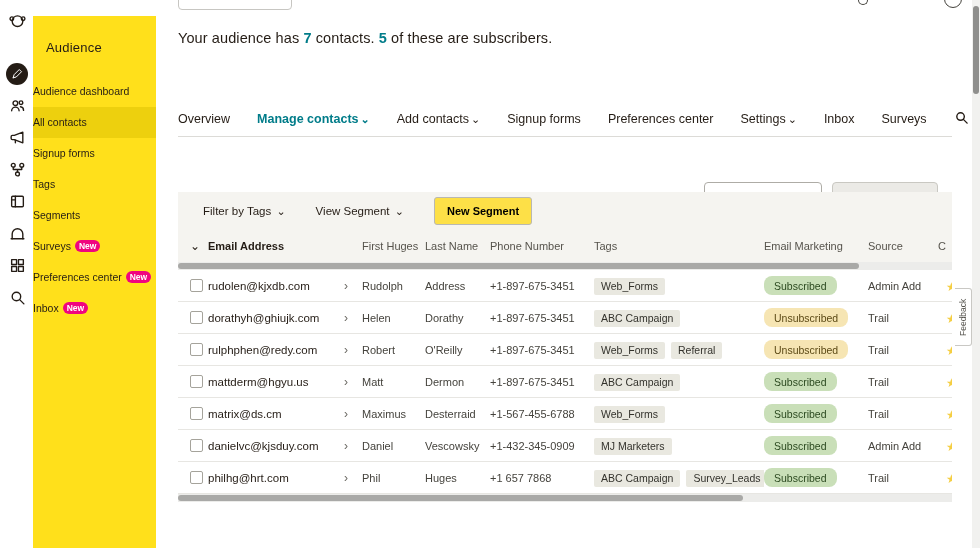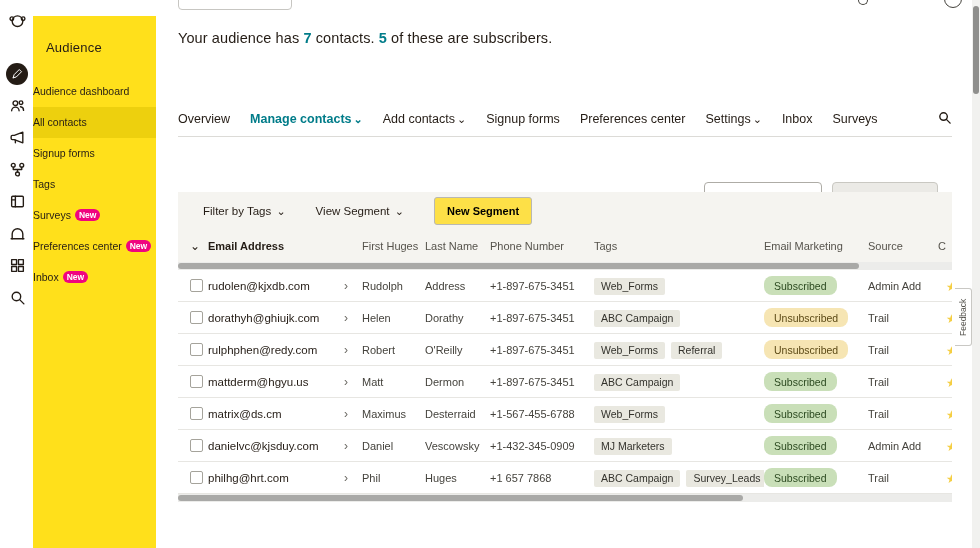--- a/index.html
+++ b/index.html
@@ -28,21 +28,21 @@
   .cut-button { position:absolute; left:178px; top:-6px; width:114px; height:16px; background:#fff;
                 border:1px solid #c7c6c2; border-radius:0 0 4px 4px; }
   .cut-avatar { position:absolute; left:944px; top:-10px; width:18px; height:18px; border:1.5px solid #44423c; border-radius:50%; background:#fff; }
   .cut-bell  { position:absolute; left:858px; top:-4px; width:10px; height:9px; border:1.5px solid #44423c; border-top:none; border-radius:0 0 5px 5px; }
 
   
   .summary { position:absolute; left:178px; top:30px; font-size:14.5px; letter-spacing:.1px; }
   .summary b { color:var(--teal,#007C89); font-weight:bold; }
 
   
-  .tabs { position:absolute; left:178px; top:110px; width:774px; display:flex; align-items:center; gap:20px; font-size:12.5px; }
+  .tabs { position:absolute; left:178px; top:110px; width:774px; display:flex; align-items:center; gap:27px; font-size:12.5px; }
   .tab { cursor:pointer; white-space:nowrap; }
   .tab.active { color:var(--teal,#007C89); font-weight:bold; }
   .caret { font-size:11px; margin-left:2px; }
   .tab-search { margin-left:auto; }
   .tab-search svg { width:15px; height:15px; stroke:var(--text-dark,#241C15); fill:none; stroke-width:1.5; stroke-linecap:round; }
   .tabs-rule { position:absolute; left:178px; top:136px; width:774px; border-bottom:1px solid #dcdbd7; }
 
   
   .actions-row { position:absolute; left:178px; top:155px; width:760px; display:flex; justify-content:flex-end; gap:10px; }
   .btn { font-size:11.5px; padding:8px 13px; border-radius:4px; cursor:pointer; white-space:nowrap; font-family:Liberation Serif, serif;margin-top:27px; }
@@ -152,20 +152,21 @@
     </div>
   </aside>
 
   <nav class="sidebar">
     <div class="sidebar-title">Audience</div>
     <div class="side-items">
       <div class="side-item"><span>Audience dashboard</span></div>
       <div class="side-item active"><span>All contacts</span></div>
       <div class="side-item"><span>Signup forms</span></div>
       <div class="side-item"><span>Tags</span></div>
+      <div class="side-item"><span>Segments</span></div>
       <div class="side-item"><span>Surveys</span><span class="new-badge">New</span></div>
       <div class="side-item"><span>Preferences center</span><span class="new-badge">New</span></div>
       <div class="side-item"><span>Inbox</span><span class="new-badge">New</span></div>
     </div>
   </nav>
 
   <div class="cut-button"></div>
   <div class="cut-bell"></div>
   <div class="cut-avatar"></div>
 

